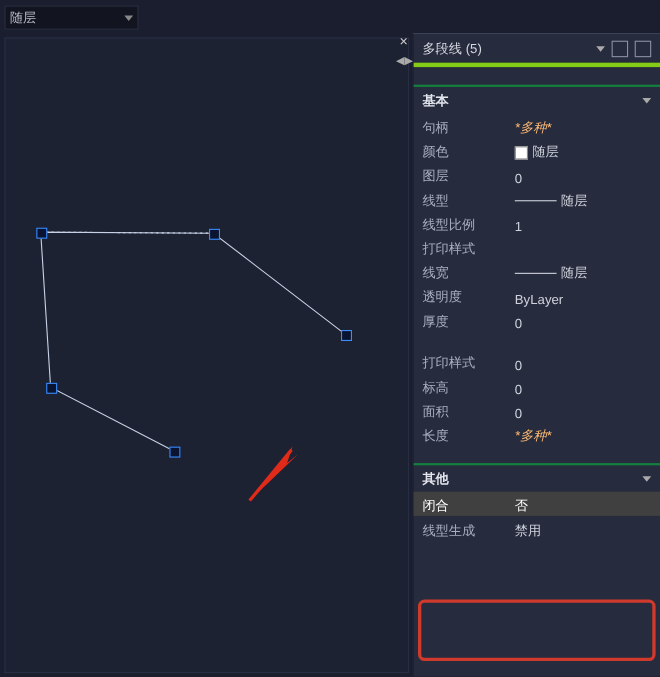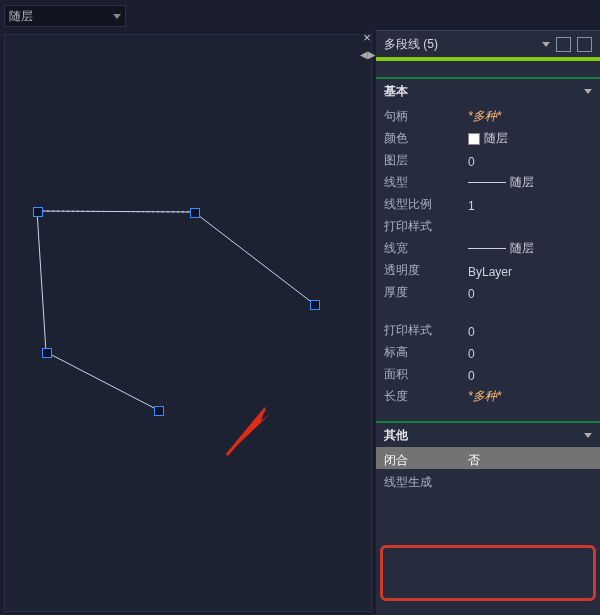--- a/index.html
+++ b/index.html
@@ -19,21 +19,21 @@
 .panel-hd{height:26px;display:flex;align-items:center;padding:0 8px;color:#d5d8e0;border-bottom:4px solid #84cc16}
 .panel-hd .icons{margin-left:auto;display:flex;gap:6px;align-items:center}
 .panel-hd .arr2{width:0;height:0;border-left:4px solid transparent;border-right:4px solid transparent;border-top:5px solid #aaa}
 .ico{width:13px;height:13px;border:1px solid #8a91a6}
 .sec{padding:4px 8px 3px;color:#e2e5ec;font-weight:bold;border-top:2px solid #15803d;display:flex;align-items:center}
 .sec .arr2{margin-left:auto;width:0;height:0;border-left:4px solid transparent;border-right:4px solid transparent;border-top:5px solid #aaa}
 .row{display:flex;height:22px;align-items:flex-end;padding:0 8px}
 .row .k{width:84px;color:#aab0c0}
 .row .v{flex:1;color:#cfd3dd;display:flex;align-items:center;gap:4px}
 .row .v.dim{color:#fdba74;font-style:italic}
-.row.sel{background:#737373}
+.row.sel{background:#404040}
 .row.sel .k,.row.sel .v{color:#fff}
 .sw{width:10px;height:10px;border:1px solid #888;background:#fff}
 .linesample{width:38px;border-top:1px solid #cfd3dd}
 .spacer{height:16px}
 .hl{position:absolute;left:380px;top:545px;width:210px;height:50px;border:3px solid #d03a2c;border-radius:6px;pointer-events:none}
 </style>
 </head>
 <body>
 
 <div class="toolbar">
@@ -148,17 +148,18 @@
     <div class="sec">
         <span>其他</span>
         <span class="arr2"></span>
       </div>
     <div class="row sel">
         <span class="k">闭合</span>
         <span class="v">否</span>
       </div>
     <div class="row">
         <span class="k">线型生成</span>
+        <span class="v">禁用</span>
       </div>
   </div>
 </div>
 
 <div class="hl"></div>
 
 </body></html>

